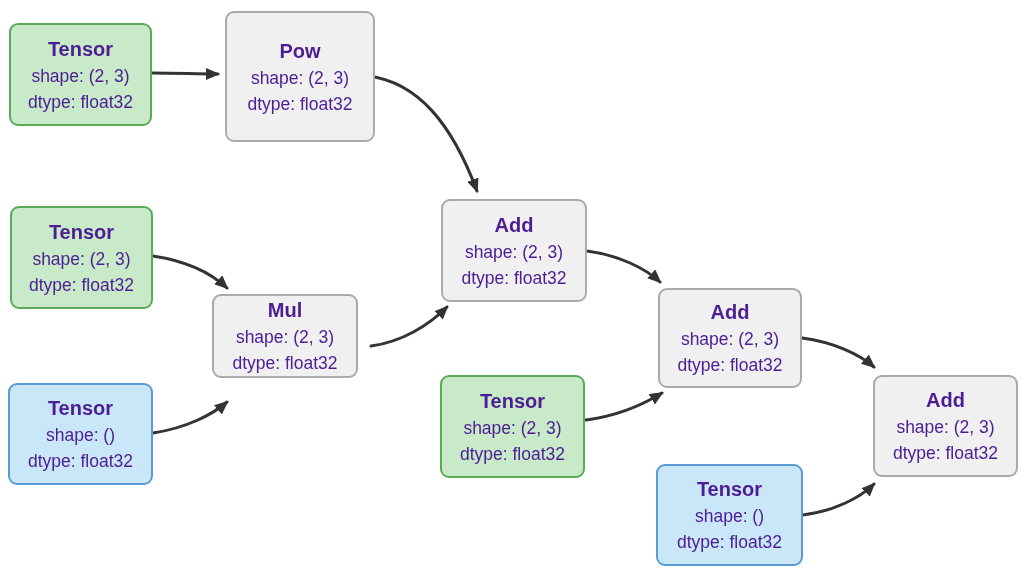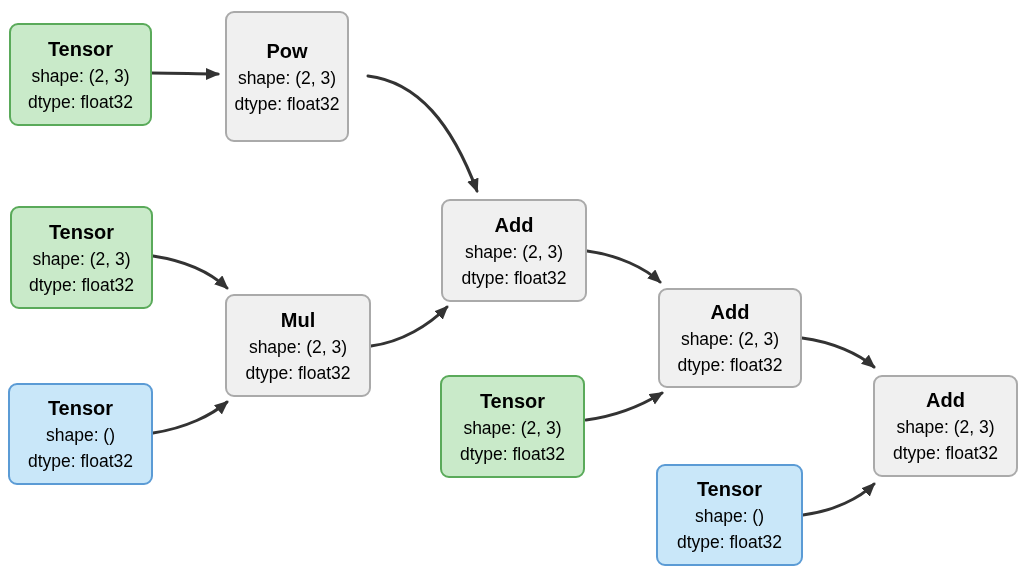--- a/index.html
+++ b/index.html
@@ -31,21 +31,21 @@
   .node {
     position: absolute;
     box-sizing: border-box;
     border-radius: 9px;
     border: 2px solid;
     display: flex;
     flex-direction: column;
     justify-content: center;
     align-items: center;
     text-align: center;
-    color: #000000;
+    color: #4c1d95;
   }
   .node .title {
     font-weight: 700;
     font-size: 20px;
     line-height: 28px;
   }
   .node .line {
     font-size: 17.5px;
     line-height: 26px;
     white-space: nowrap;
@@ -84,39 +84,39 @@
     <path class="edge" marker-end="url(#arrow)" d="M802,338 C833,342 859,354 874,367"></path>
     <path class="edge" marker-end="url(#arrow)" d="M803,515 C834,511 860,498 874,484"></path>
   </svg>
 
   <div class="node tensor-green" style="left:9px; top:23px; width:143px; height:103px;">
     <div class="title">Tensor</div>
     <div class="line">shape: (2, 3)</div>
     <div class="line">dtype: float32</div>
   </div>
 
-  <div class="node op" style="left:225px; top:11px; width:124px; height:131px;">
+  <div class="node op" style="left:225px; top:11px; width:150px; height:131px;">
     <div class="title">Pow</div>
     <div class="line">shape: (2, 3)</div>
     <div class="line">dtype: float32</div>
   </div>
 
   <div class="node tensor-green" style="left:10px; top:206px; width:143px; height:103px;">
     <div class="title">Tensor</div>
     <div class="line">shape: (2, 3)</div>
     <div class="line">dtype: float32</div>
   </div>
 
   <div class="node tensor-blue" style="left:8px; top:383px; width:145px; height:102px;">
     <div class="title">Tensor</div>
     <div class="line">shape: ()</div>
     <div class="line">dtype: float32</div>
   </div>
 
-  <div class="node op" style="left:225px; top:294px; width:146px; height:103px;text-align:right;">
+  <div class="node op" style="left:212px; top:294px; width:146px; height:84px;text-align:right;">
     <div class="title">Mul</div>
     <div class="line">shape: (2, 3)</div>
     <div class="line">dtype: float32</div>
   </div>
 
   <div class="node op" style="left:441px; top:199px; width:146px; height:103px;">
     <div class="title">Add</div>
     <div class="line">shape: (2, 3)</div>
     <div class="line">dtype: float32</div>
   </div>

